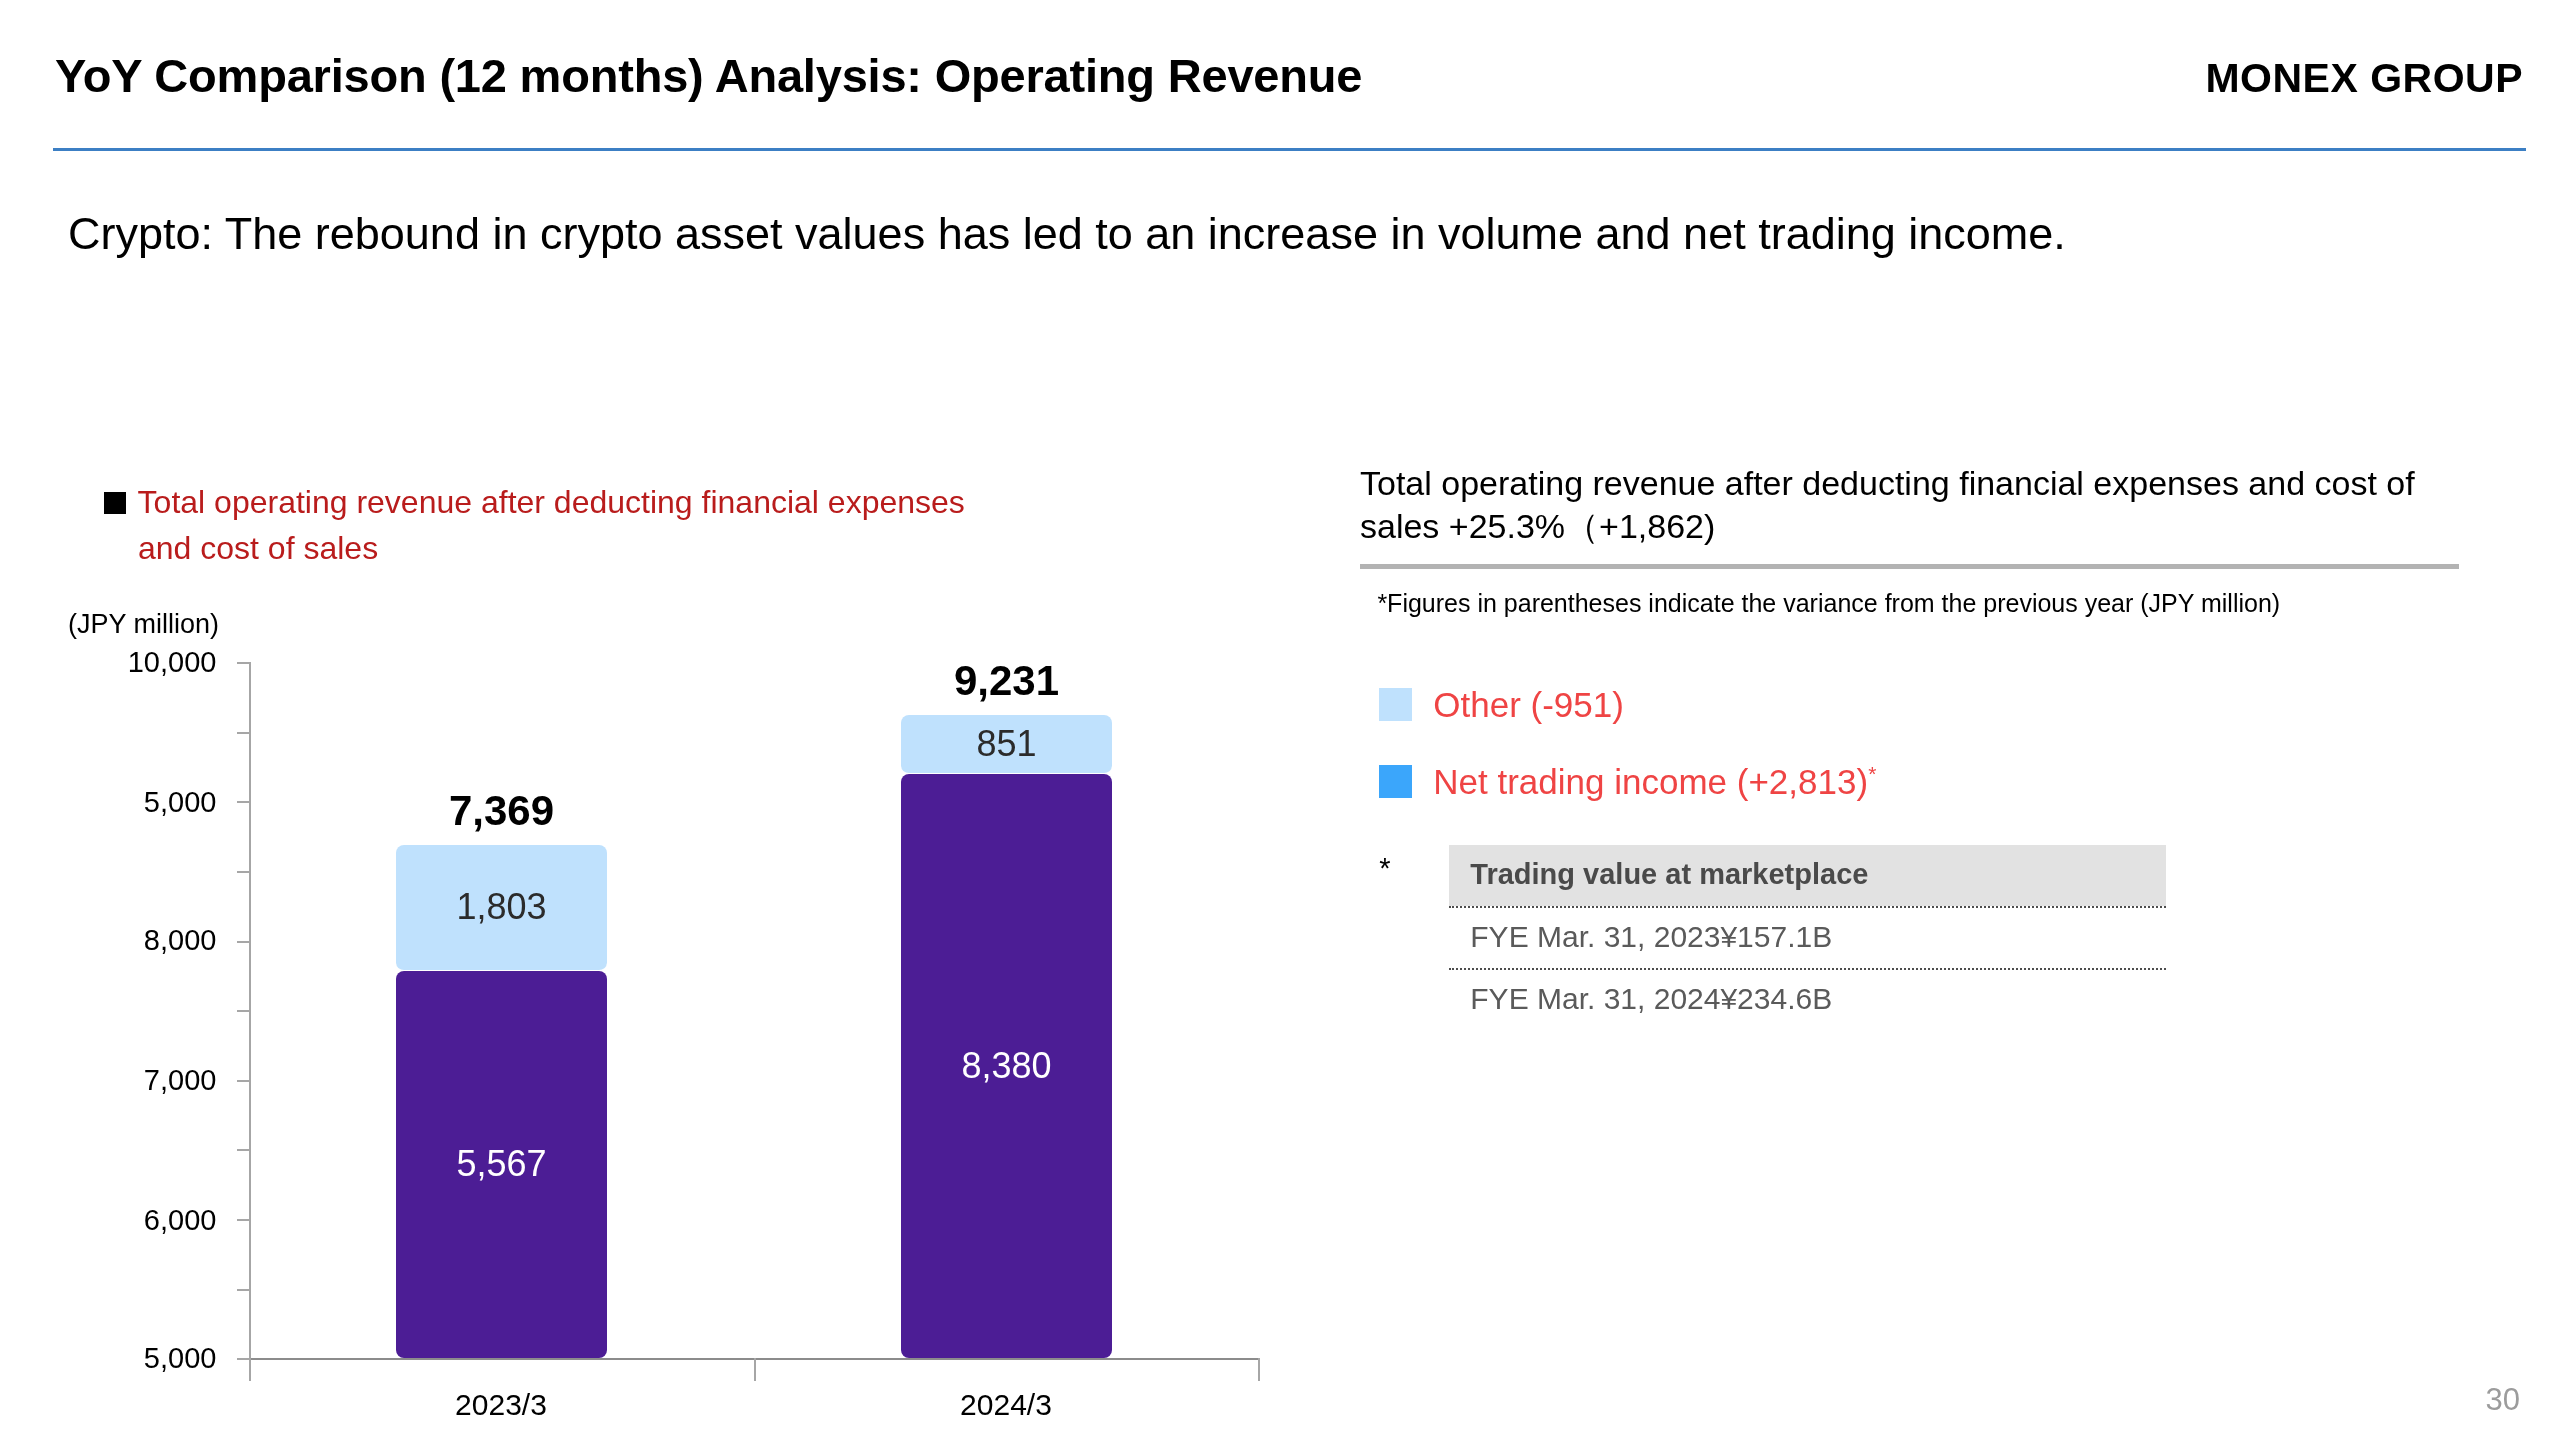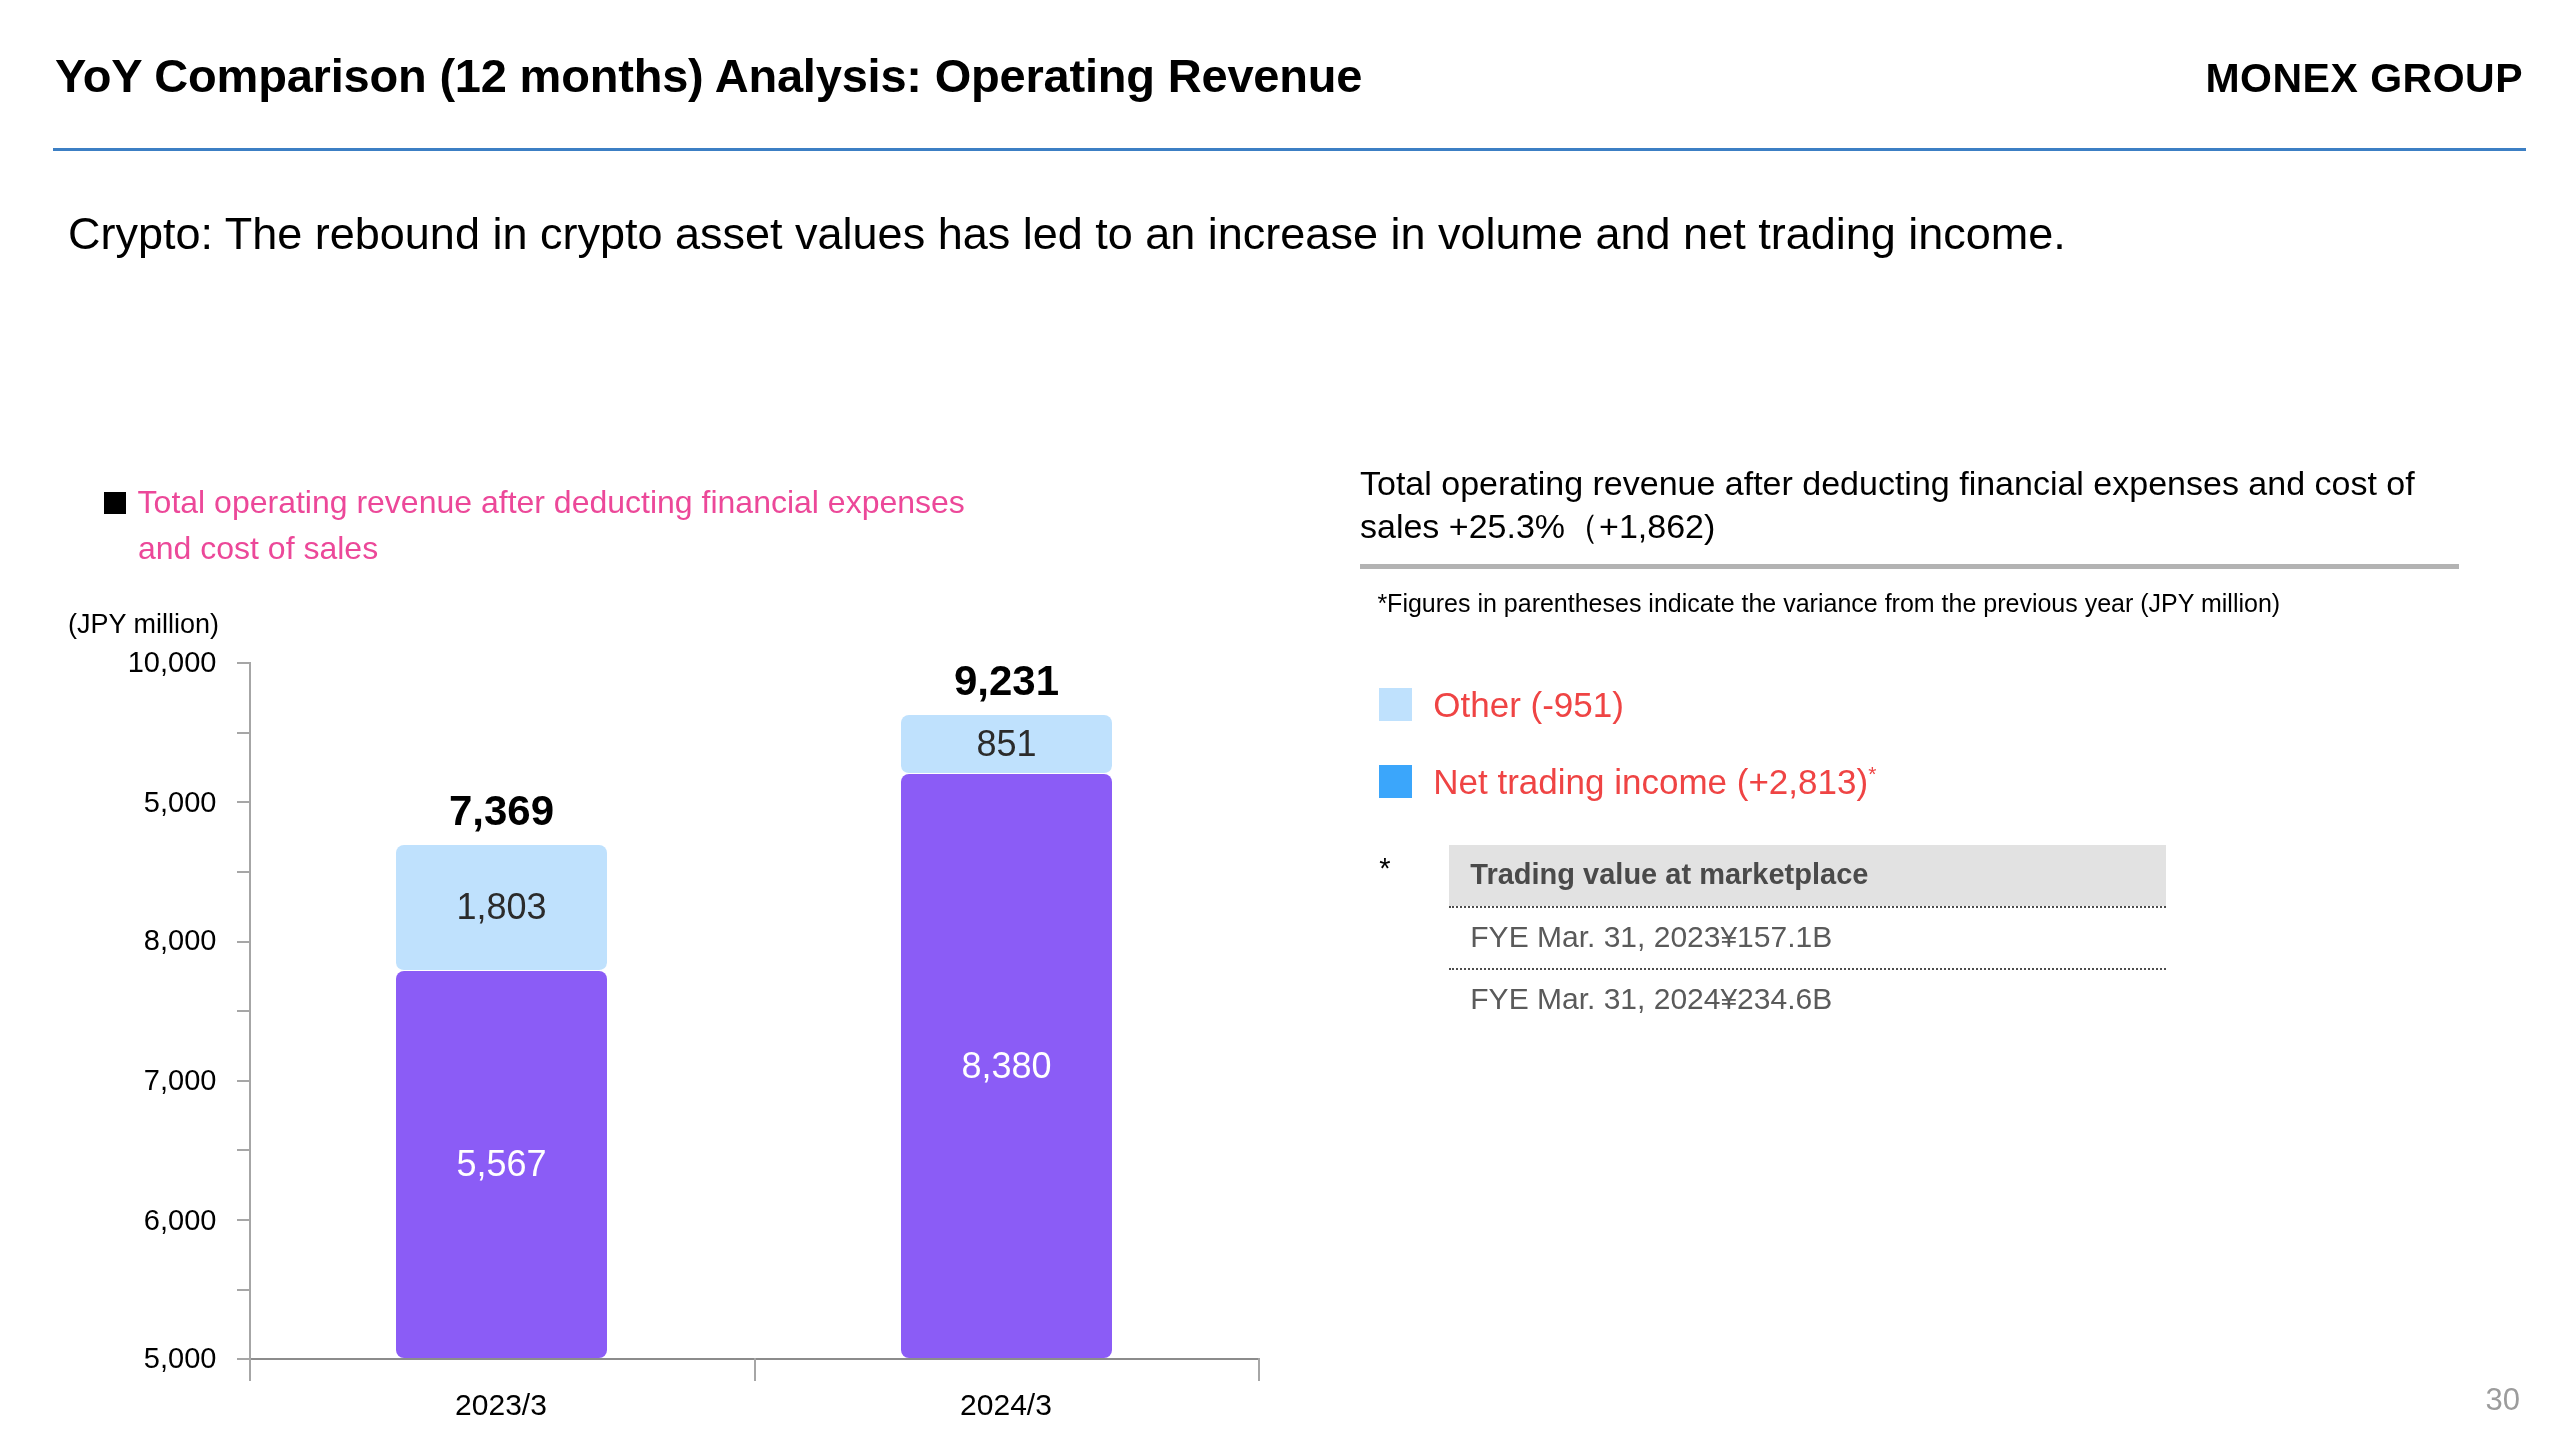--- a/index.html
+++ b/index.html
@@ -67,21 +67,21 @@
     width: 1294px;
     height: 976px;
   }
   #chart-legend-title {
     position: absolute;
     left: 104px;
     top: 14.5px;
     width: 1082px;
     font-size: 32px;
     line-height: 46px;
-    color: #ec4899;
+    color: #b91c1c;
   }
   #chart-legend-title .sq {
     display: inline-block;
     width: 22px;
     height: 22px;
     background: #000000;
     margin-right: 11.6px;
     vertical-align: -1px;
   }
   #chart-legend-title .line2 {
@@ -167,21 +167,21 @@
     font-size: 36px;
     box-sizing: border-box;
     border-radius: 8px;
   }
   .seg-other {
     background: #bfe1fd;
     color: #2b2b2b;
     border-bottom: 1.9px solid #ffffff;
   }
   .seg-net {
-    background: #8b5cf6;
+    background: #4c1d95;
     color: #ffffff;
   }
   .bar-total {
     position: absolute;
     left: 0;
     width: 100%;
     text-align: center;
     font-size: 42px;
     font-weight: bold;
     color: #000000;

